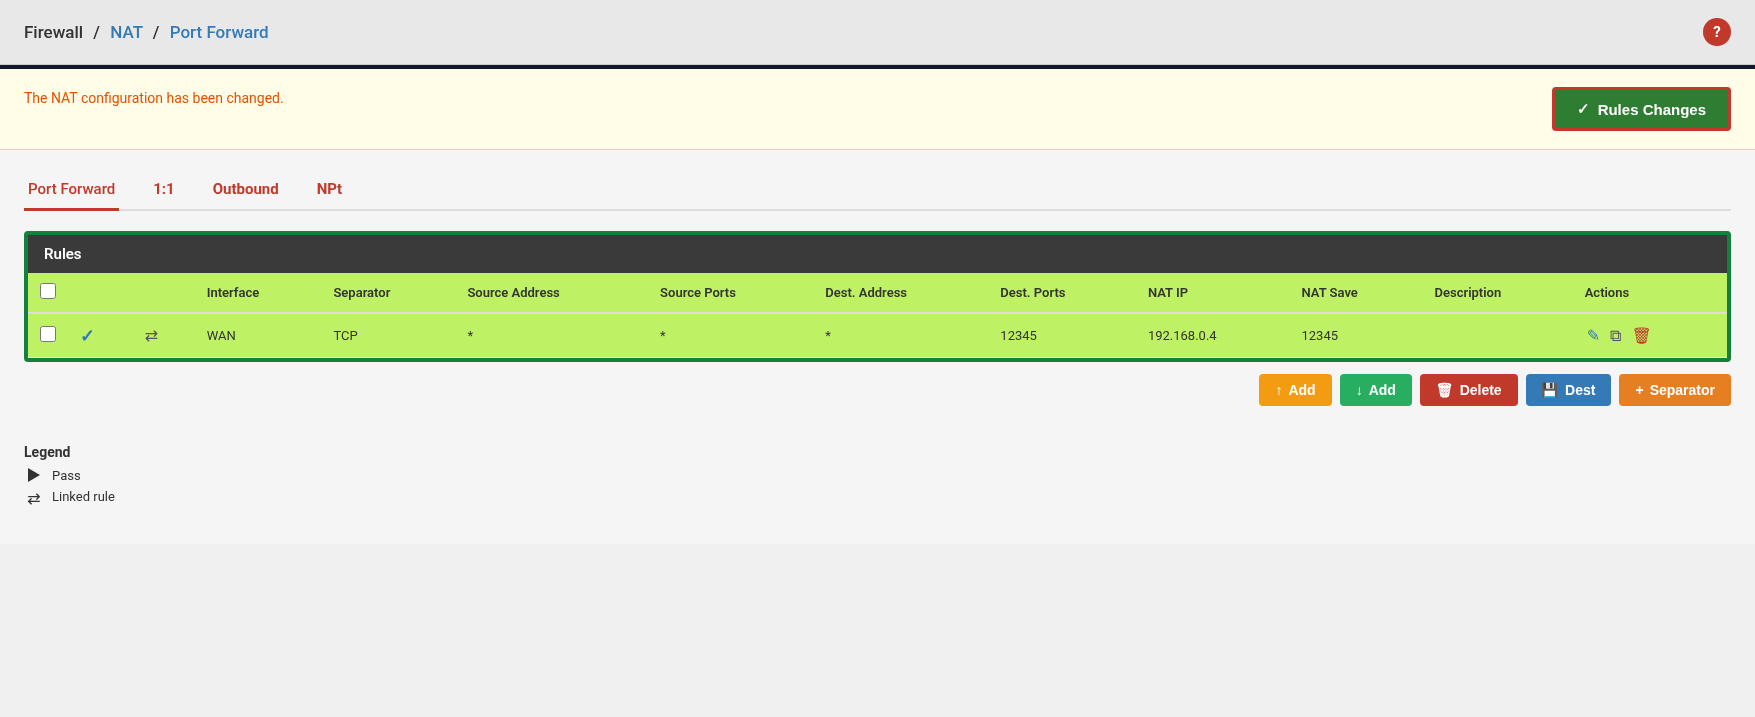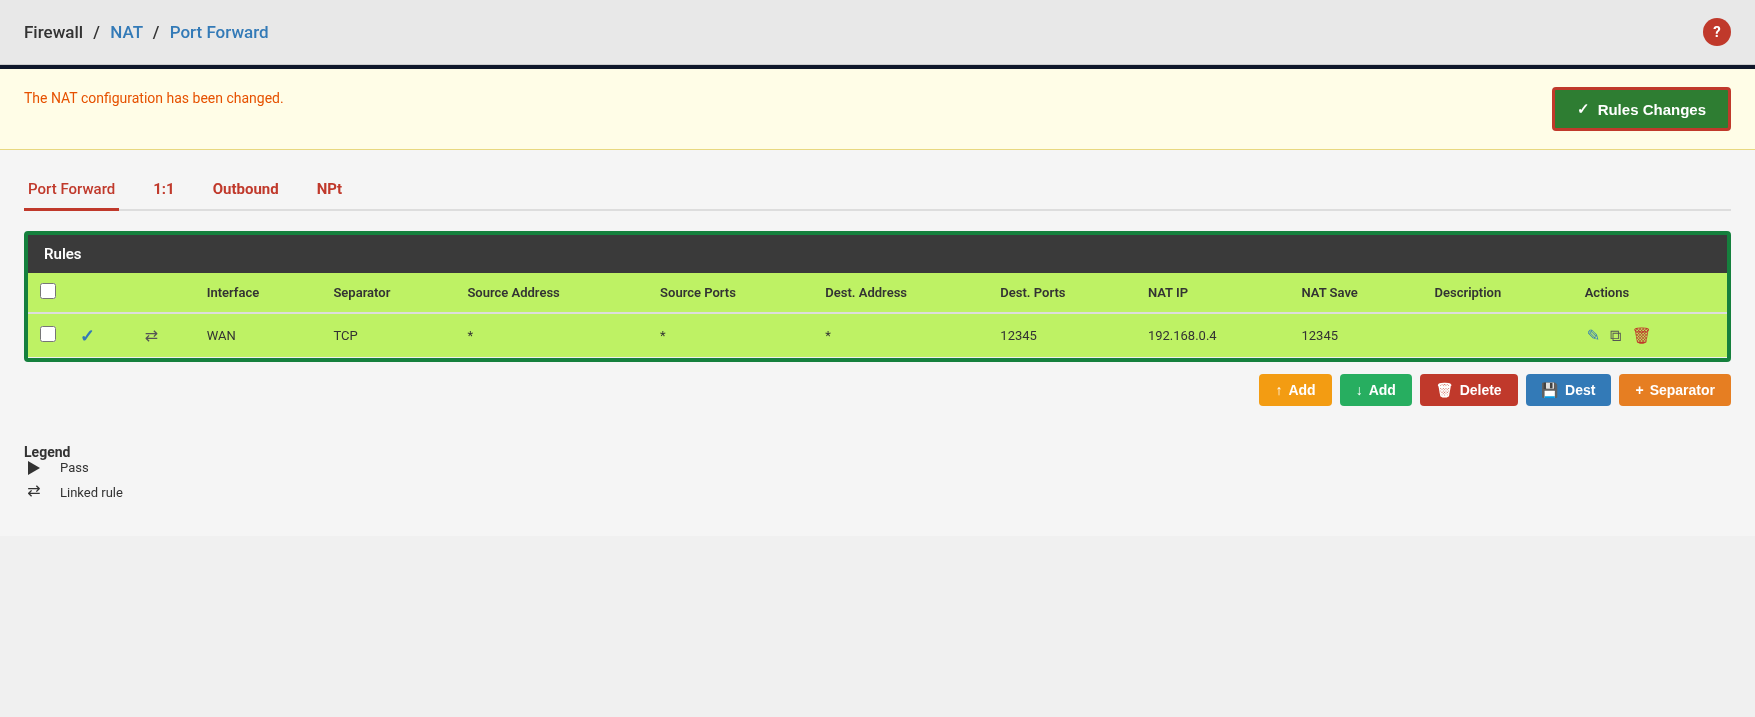--- a/index.html
+++ b/index.html
@@ -193,25 +193,26 @@
     .btn-separator { background: #e67e22; }
 
     
     .legend-section {
       margin-top: 24px;
       padding: 10px 0;
     }
     .legend-title {
       font-weight: 700;
       font-size: 14px;
+      margin-bottom: 8px;
     }
     .legend-item {
       display: flex;
-      align-items: flex-end;
-      gap: 16px;
+      align-items: flex-start;
+      gap: 8px;
       margin-bottom: 6px;
       font-size: 13px;
     }
     .legend-icon {
       width: 20px;
       display: flex;
       align-items: center;
       justify-content: center;
     }
     .triangle-right {

